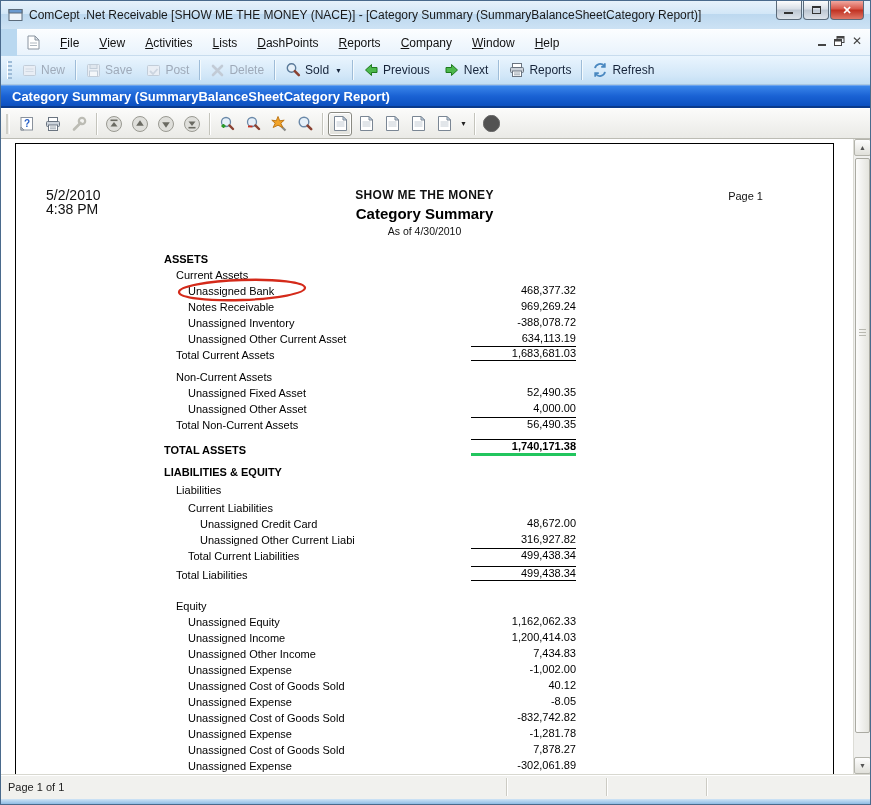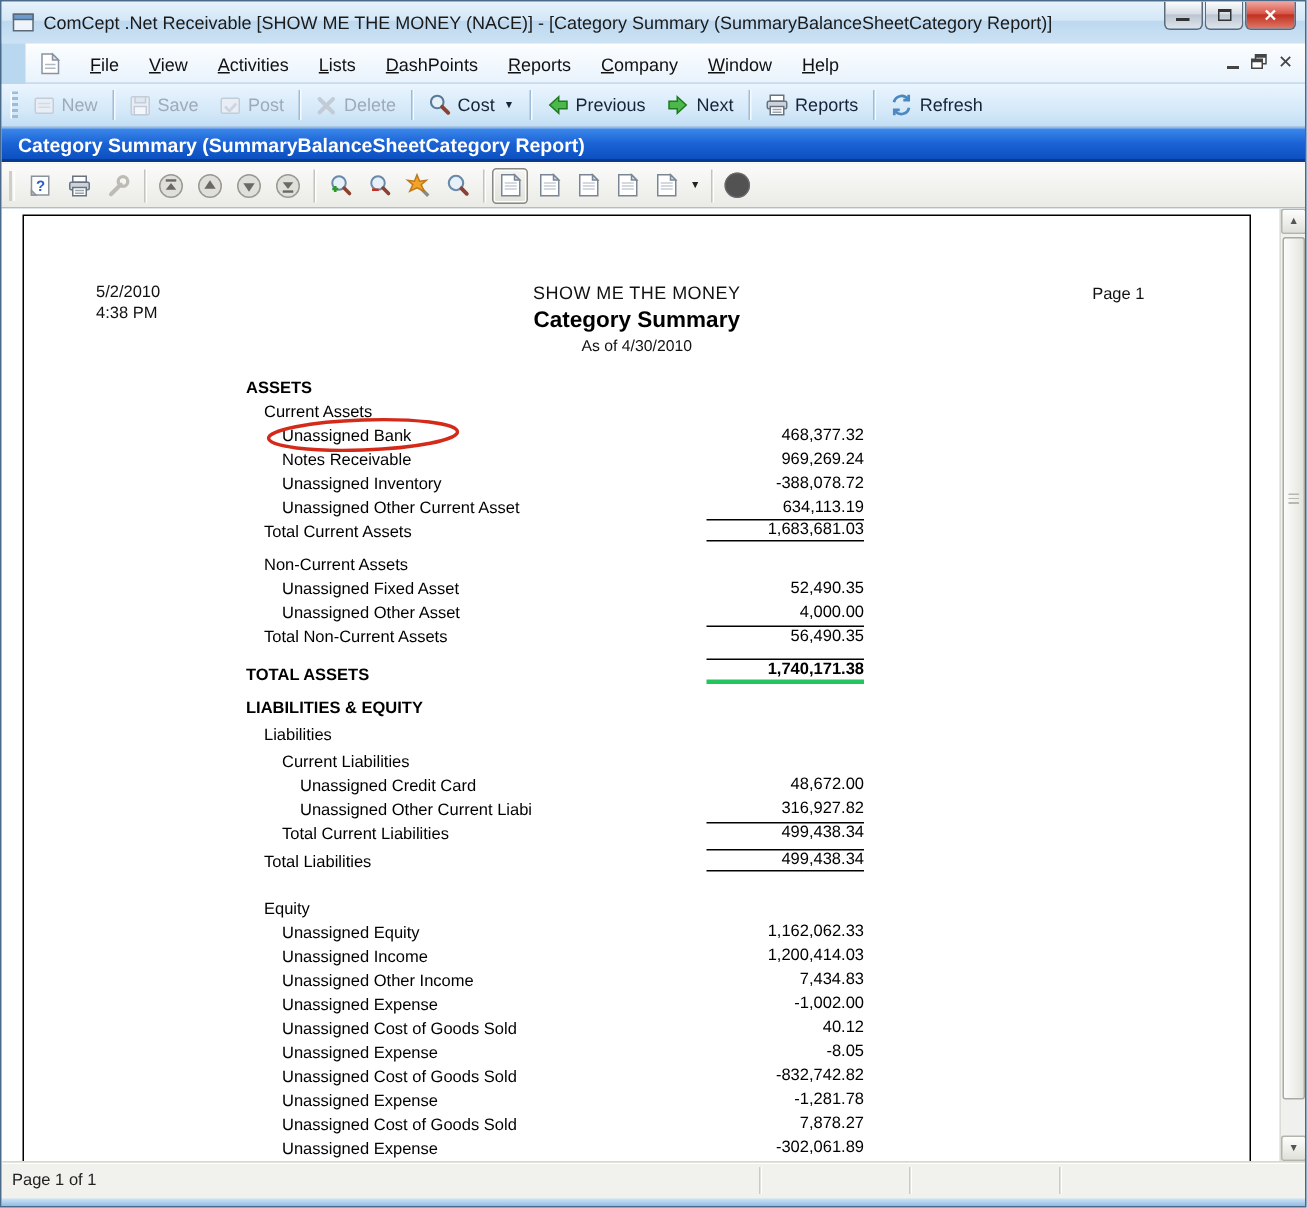--- a/index.html
+++ b/index.html
@@ -96,23 +96,23 @@
   .rt-sep { width:1px; height:22px; background:#c4c4bc; margin:0 4px; box-shadow:1px 0 0 #fff; }
   .rt-caret { font-size:7px; color:#222; margin:0 3px; }
 
   
   .viewer { flex:1 1 auto; background:#fff; position:relative; overflow:hidden; }
   .page {
     position:absolute; left:14px; top:4px; width:819px; height:720px;
     background:#fff; border:1px solid #000;
   }
   .page-header { position:relative; height:105px; }
-  .ph-date { position:absolute; left:48px; top:44px; font-size:11px; color:#111; line-height:14px; }
+  .ph-date { position:absolute; left:30px; top:44px; font-size:14px; color:#111; line-height:14px; }
   .ph-center { position:absolute; left:0; right:0; top:44px; text-align:center; }
-  .ph-company { font-size:12px; font-weight:normal; color:#111; letter-spacing:.3px; }
+  .ph-company { font-size:12px; font-weight:bold; color:#111; letter-spacing:.3px; }
   .ph-title { font-size:15px; font-weight:bold; margin-top:3px; color:#000; }
   .ph-subtitle { font-size:10.5px; margin-top:3px; color:#111; }
   .ph-page { position:absolute; right:70px; top:46px; font-size:11px; color:#111; }
 
   .report-body { margin-left:148px; width:412px; }
   .rrow { display:flex; align-items:flex-end; height:16px; position:relative; font-size:11px; color:#000; }
   .rrow .rlabel { flex:1 1 auto; white-space:nowrap; }
   .rrow .rvalue { flex:0 0 105px; text-align:right; padding-bottom:1px; }
   .rrow.bold .rlabel, .rrow.bold .rvalue { font-weight:bold; }
   .rrow .rvalue.rule-above { border-top:1px solid #000; }
@@ -247,21 +247,21 @@
         <span>Delete</span>
       </span>
       <span class="tb-sep"></span>
       <span class="tb-btn">
         <span style="display: flex;">
           <svg width="16" height="16">
             <circle cx="6.5" cy="6" r="4.2" fill="#e6f0f9" stroke="#5a7a9a" stroke-width="1.4"></circle>
             <line x1="9.8" y1="9.2" x2="13.8" y2="13.2" stroke="#8b4232" stroke-width="2.6" stroke-linecap="round"></line>
           </svg>
         </span>
-        <span>Cost</span>
+        <span>Sold</span>
         <span class="tb-caret">▼</span>
       </span>
       <span class="tb-sep"></span>
       <span class="tb-btn">
         <span style="display: flex;">
           <svg width="16" height="16">
             <path d="M8.5 2.5 L2.5 8 L8.5 13.5 L8.5 10.5 H14 V5.5 H8.5 Z" fill="#4cb84c" stroke="#1e7a1e"></path>
           </svg>
         </span>
         <span>Previous</span>

